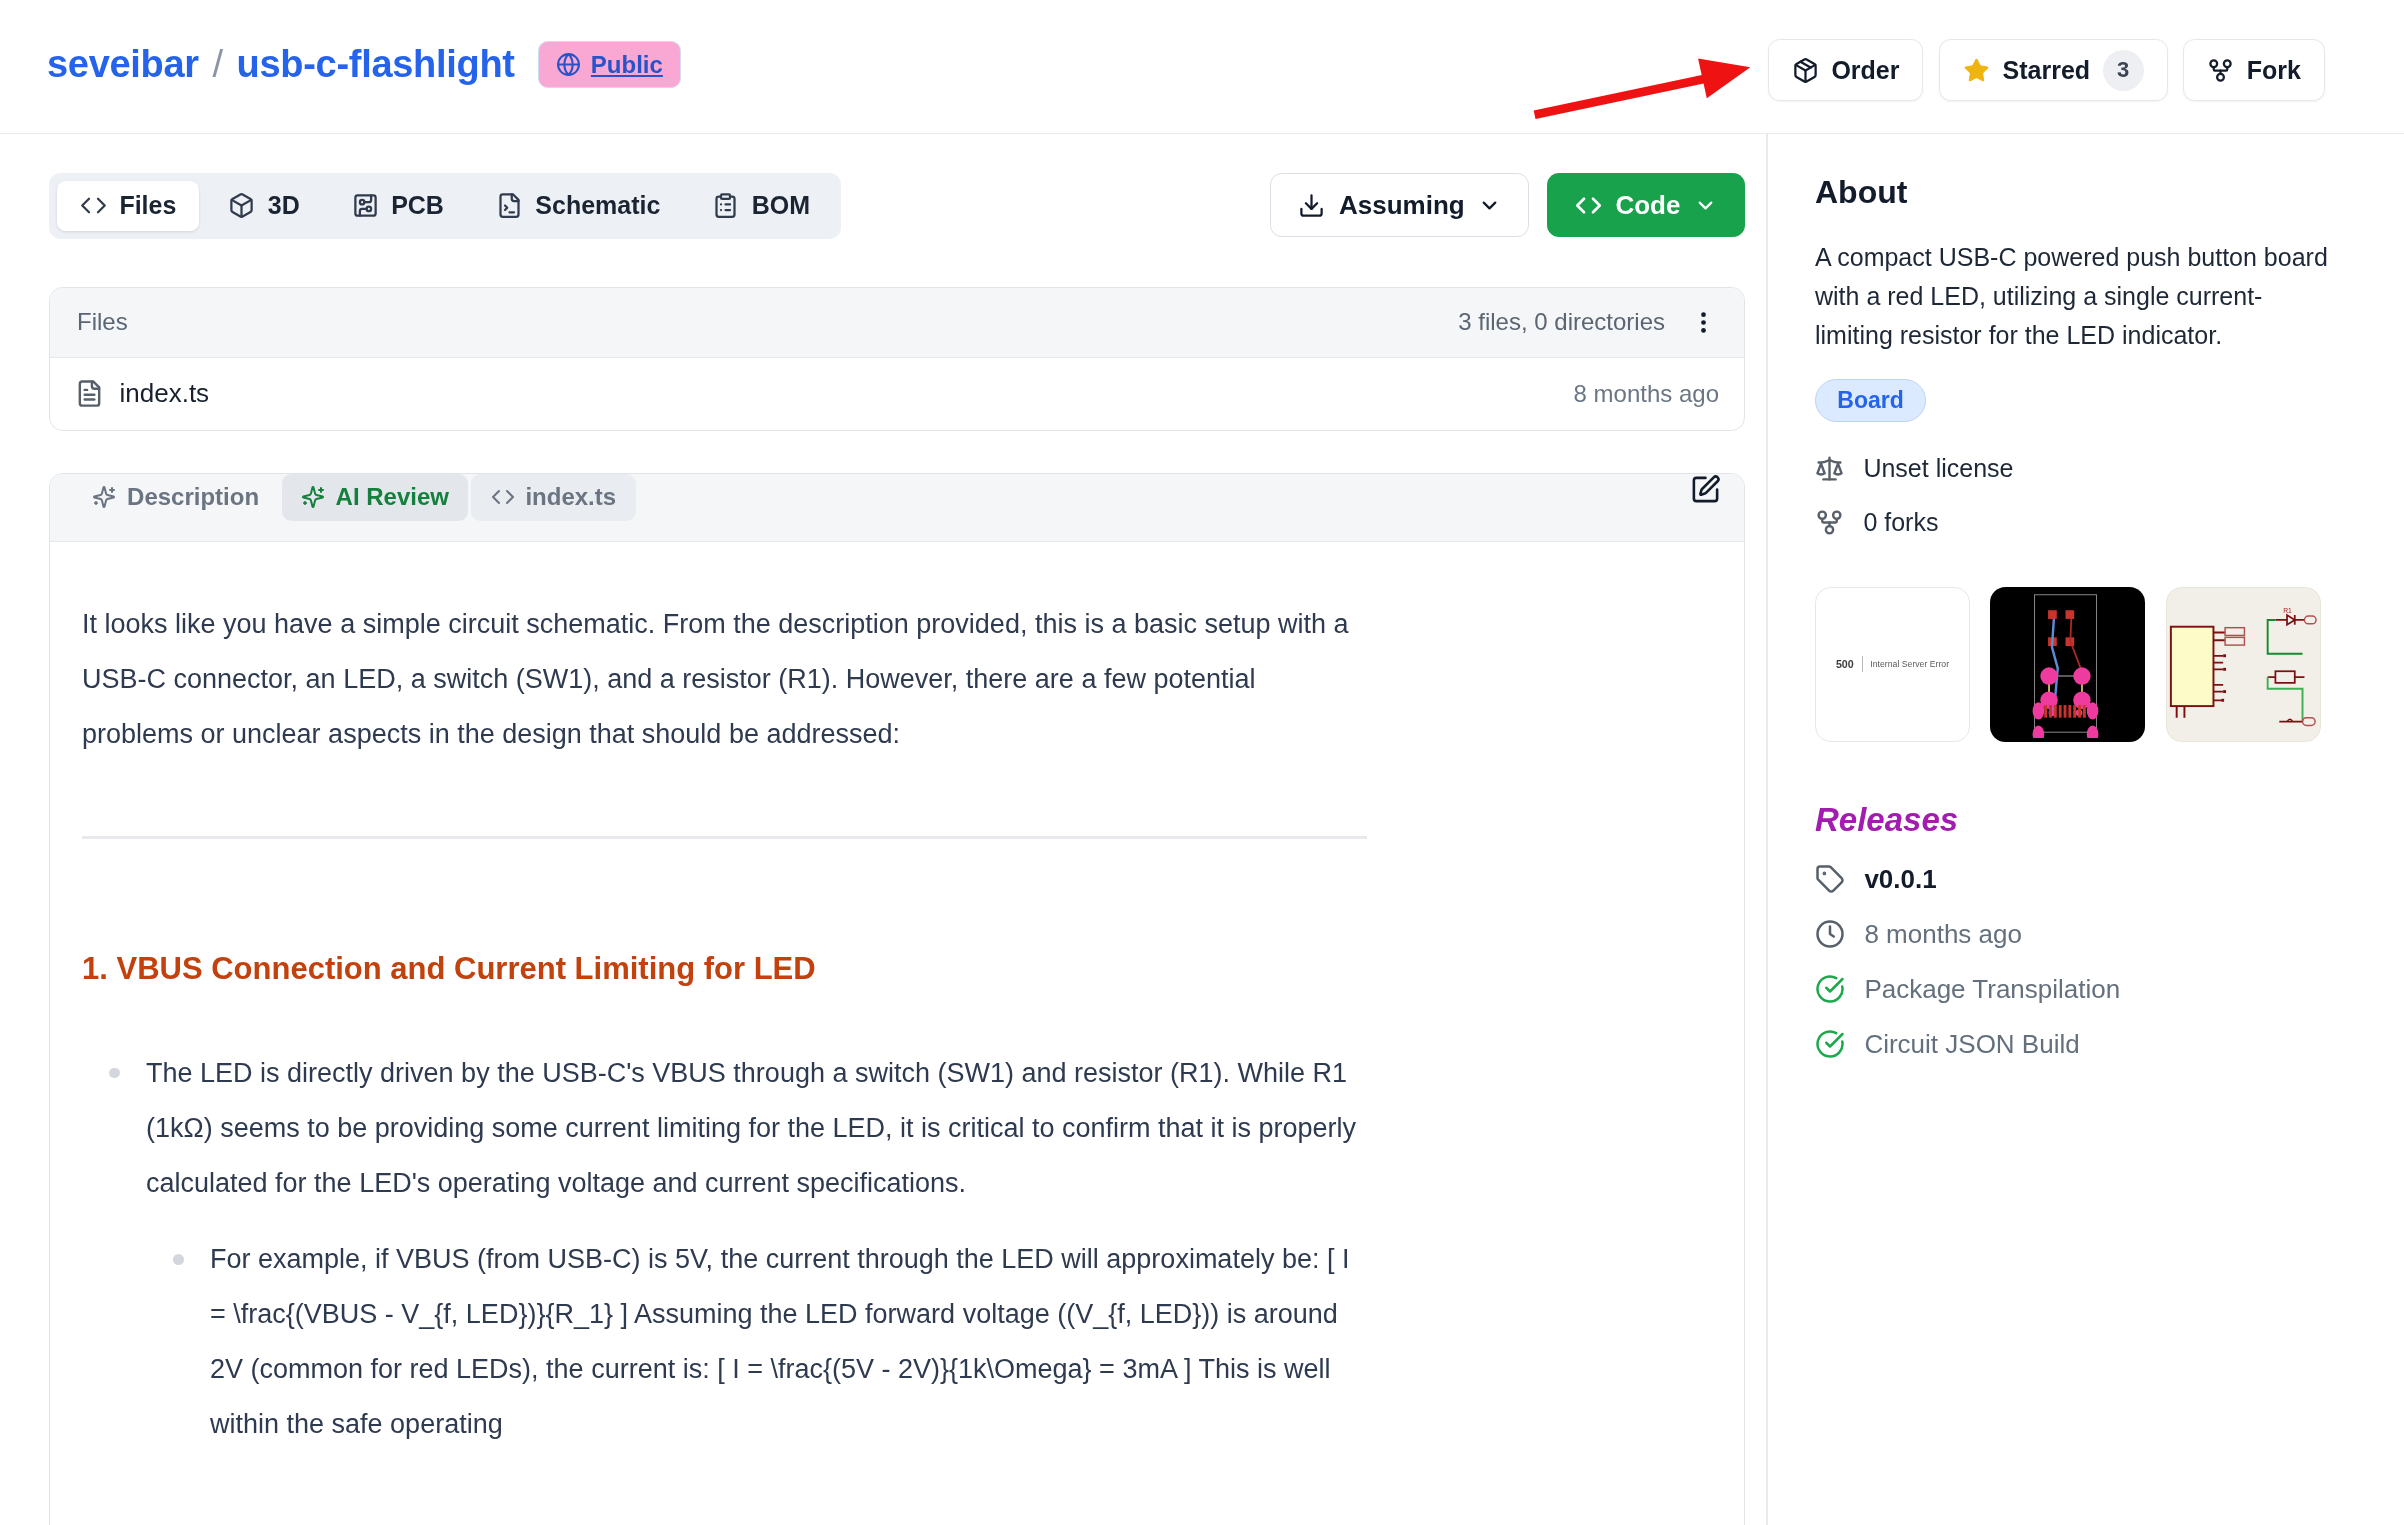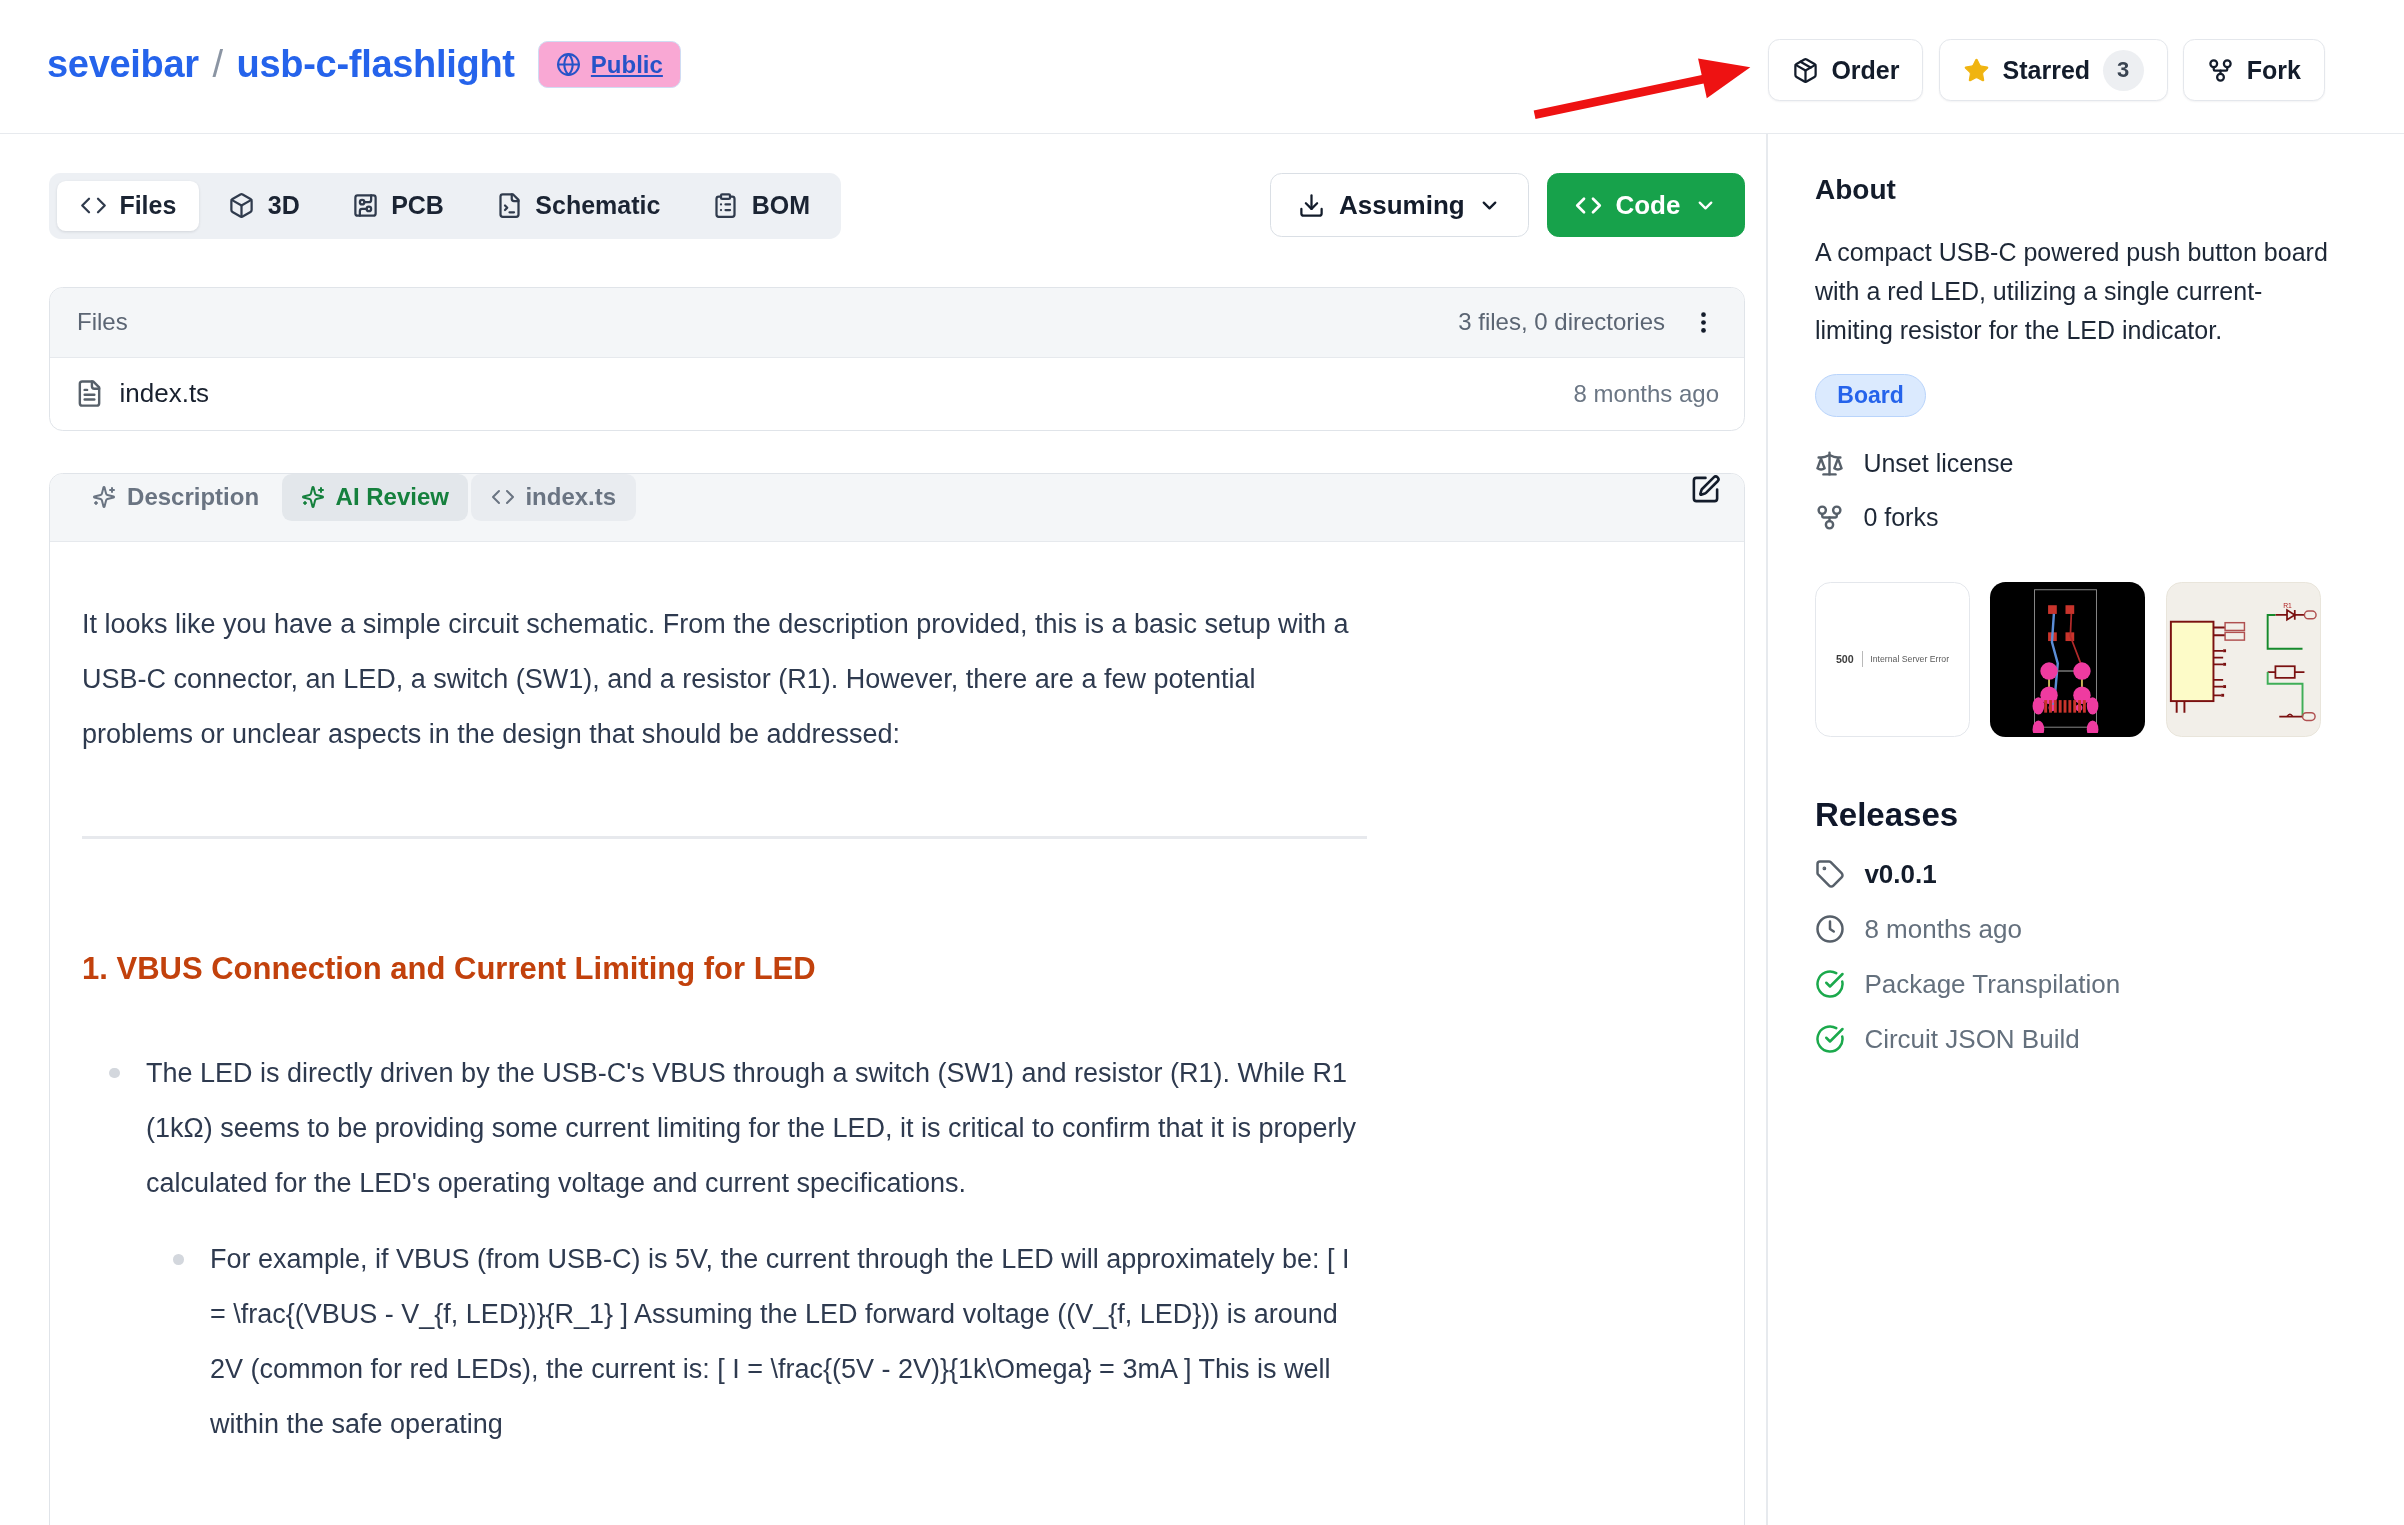--- a/index.html
+++ b/index.html
@@ -80,41 +80,41 @@
   .md hr { border: none; border-top: 3.9px solid #e7e9ed; margin: 74px 0 0; }
   .md h3 { margin: 105px 0 0; font-size: 31px; line-height: 49px; color: #c2410c; font-weight: 700; }
   .md ul { list-style: none; margin: 53px 0 0; padding: 0 0 0 64px; }
   .md li { position: relative; }
   .md li::before { content: ""; position: absolute; left: -37px; top: 22px; width: 10.7px;
     height: 10.7px; border-radius: 50%; background: #d3d7dd; }
   .md ul ul { margin-top: 21.3px; padding-left: 64px; }
 
   
   .sidebar { position: absolute; left: 1815px; top: 174px; width: 514px; }
-  .sb-title { font-size: 28px; font-weight: 700; color: #131c2b; }
+  .sb-title { font-size: 32px; font-weight: 700; color: #131c2b; }
   .sb-desc { margin-top: 27px; font-size: 25px; line-height: 39px; color: #1d2736; }
   .tag-board { display: inline-flex; margin-top: 24px; padding: 6.8px 21.3px; background: #dbeafe;
     color: #2563eb; border: 1.9px solid #b9d4fb; border-radius: 969px; font-size: 23px;
     font-weight: 700; cursor: pointer; text-align: center; }
   .sb-meta { margin-top: 32px; display: flex; flex-direction: column; gap: 25px; }
   .meta-row { display: flex; align-items: center; gap: 19.4px; font-size: 25px; color: #1d2736; }
   .meta-row svg { width: 29px; height: 29px; color: #57606a; flex: none; }
 
   .thumbs { margin-top: 50px; display: flex; gap: 20.4px; }
   .thumb { width: 155px; height: 155px; border-radius: 15.5px; overflow: hidden; cursor: pointer; }
   .thumb-white { background: #fff; border: 1.9px solid #e4e7ec; display: flex; align-items: center;
     justify-content: center; gap: 7.8px; }
   .thumb-white .code { font-size: 10.7px; color: #3c3c3c; font-weight: 600; }
   .thumb-white .sep { width: 1px; height: 15.5px; background: #b9b9b9; }
   .thumb-white .msg { font-size: 8.7px; color: #5a5a5a; }
   .thumb-dark { background: #000; }
   .thumb-beige { background: #f2efe9; border: 1.9px solid #e9e5db; }
 
   .releases { margin-top: 59px; }
-  .rel-title { font-size: 33px; font-weight: 700; color: #0f172a; }
+  .rel-title { font-size: 33px; font-weight: 700; color: #a21caf; font-style: italic; }
   .rel-rows { margin-top: 25px; display: flex; flex-direction: column; gap: 24px; }
   .rel-row { display: flex; align-items: center; gap: 19.4px; font-size: 26px; color: #64707d; }
   .rel-row svg { width: 30px; height: 30px; color: #57606a; flex: none; }
   .rel-row.version { color: #131c2b; font-weight: 600; }
   .rel-row .check { color: #1ba94c; }
 </style>
 </head>
 <body>
 
 <div class="header">

